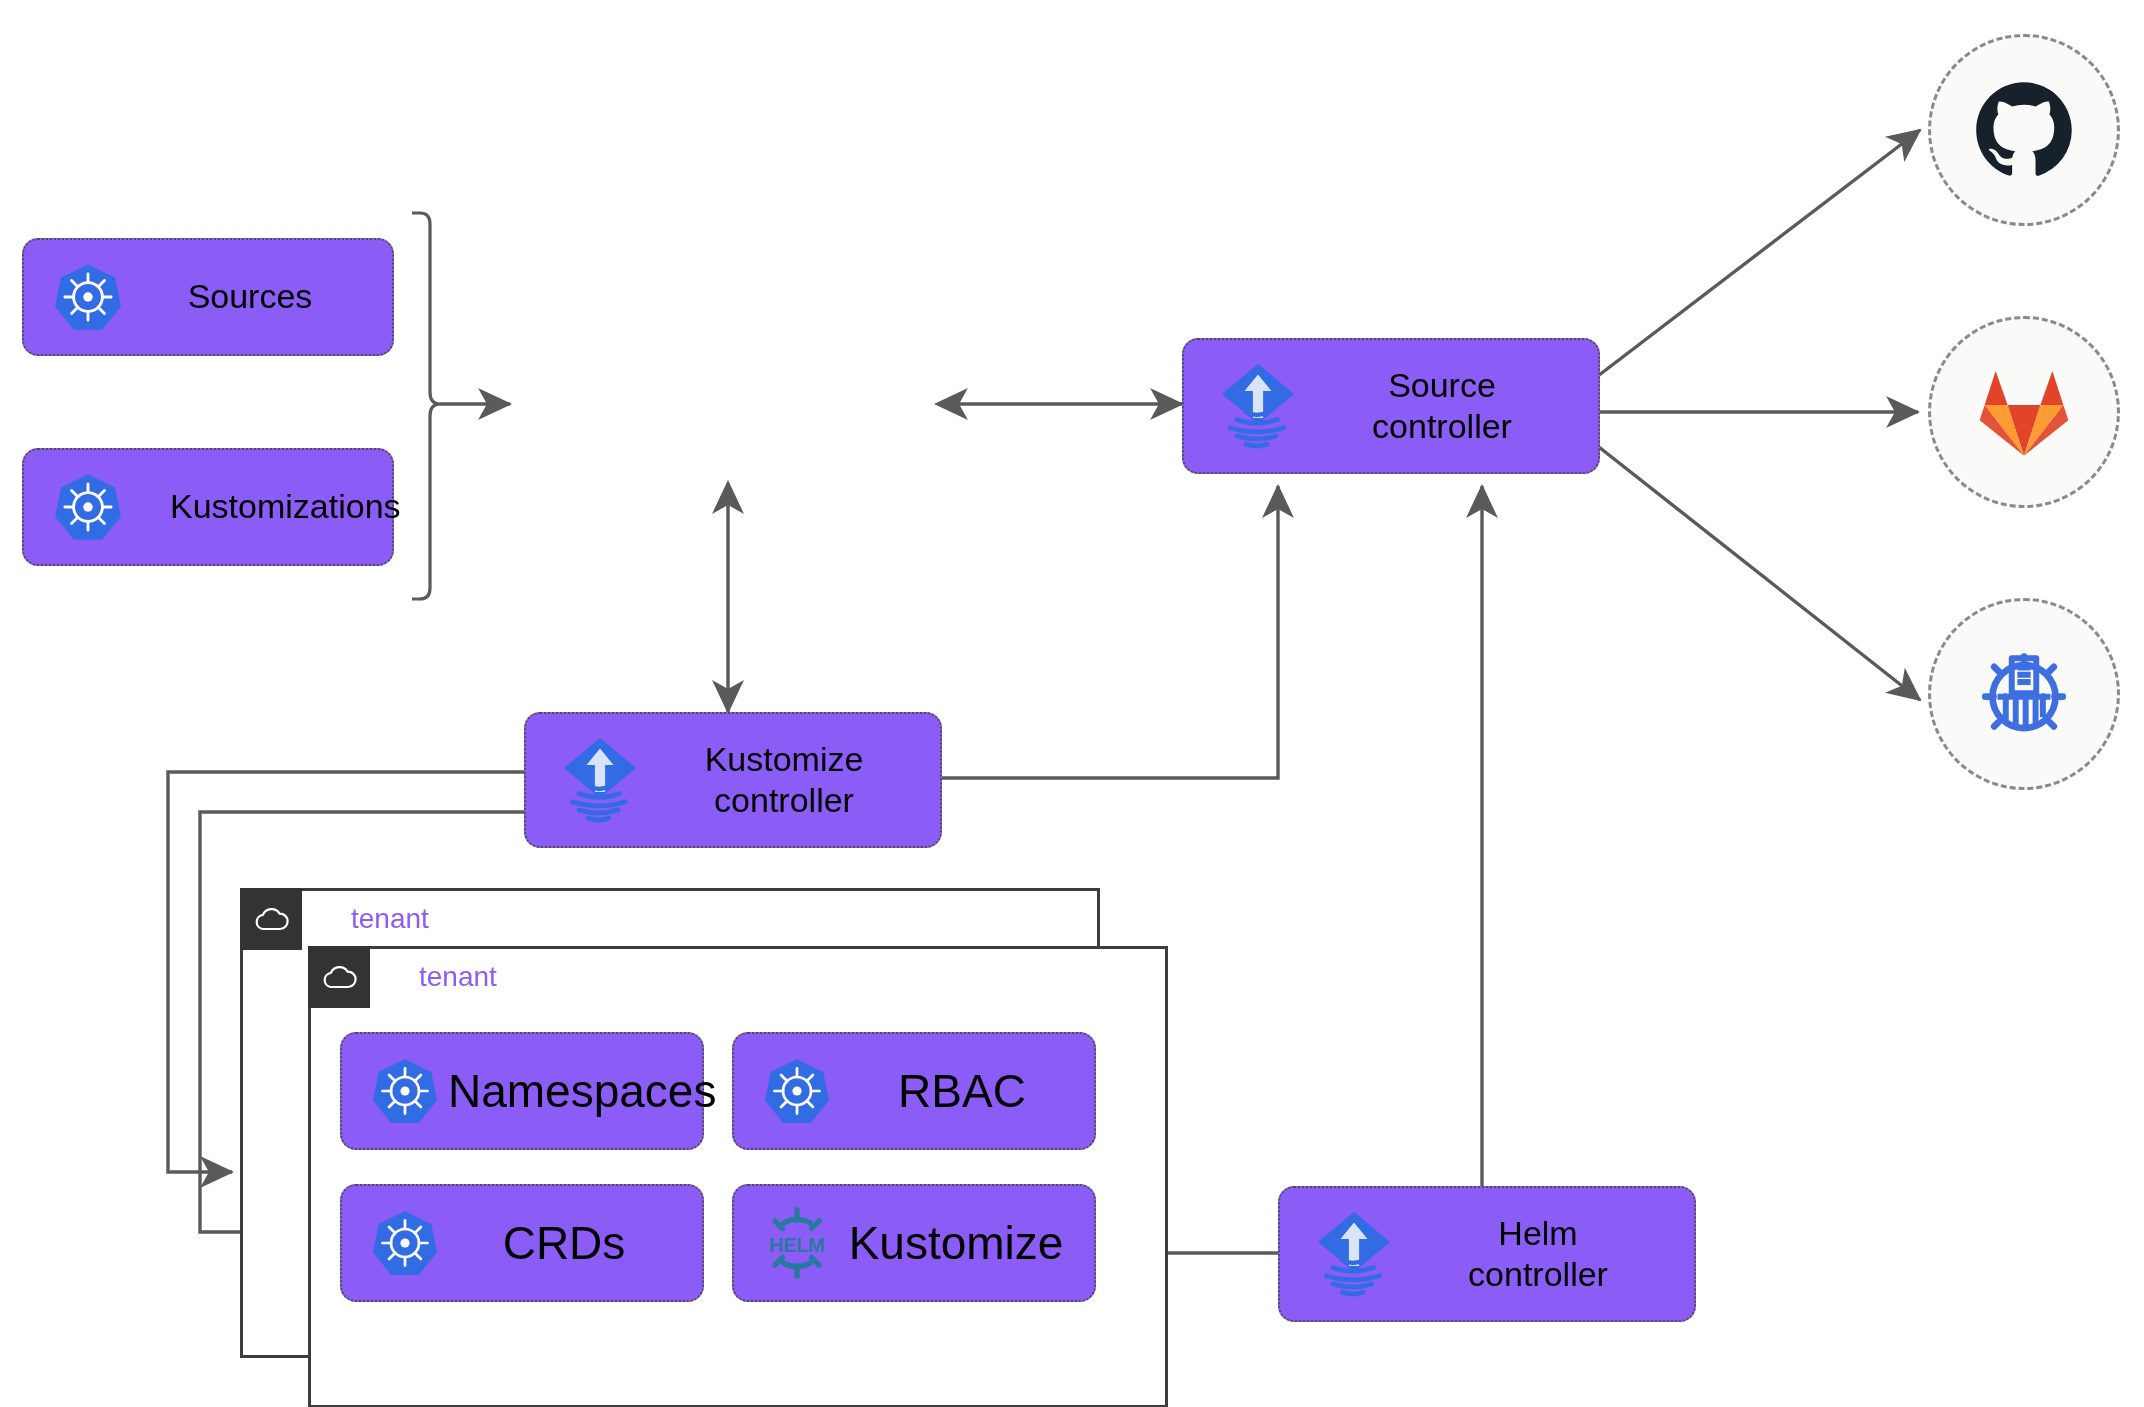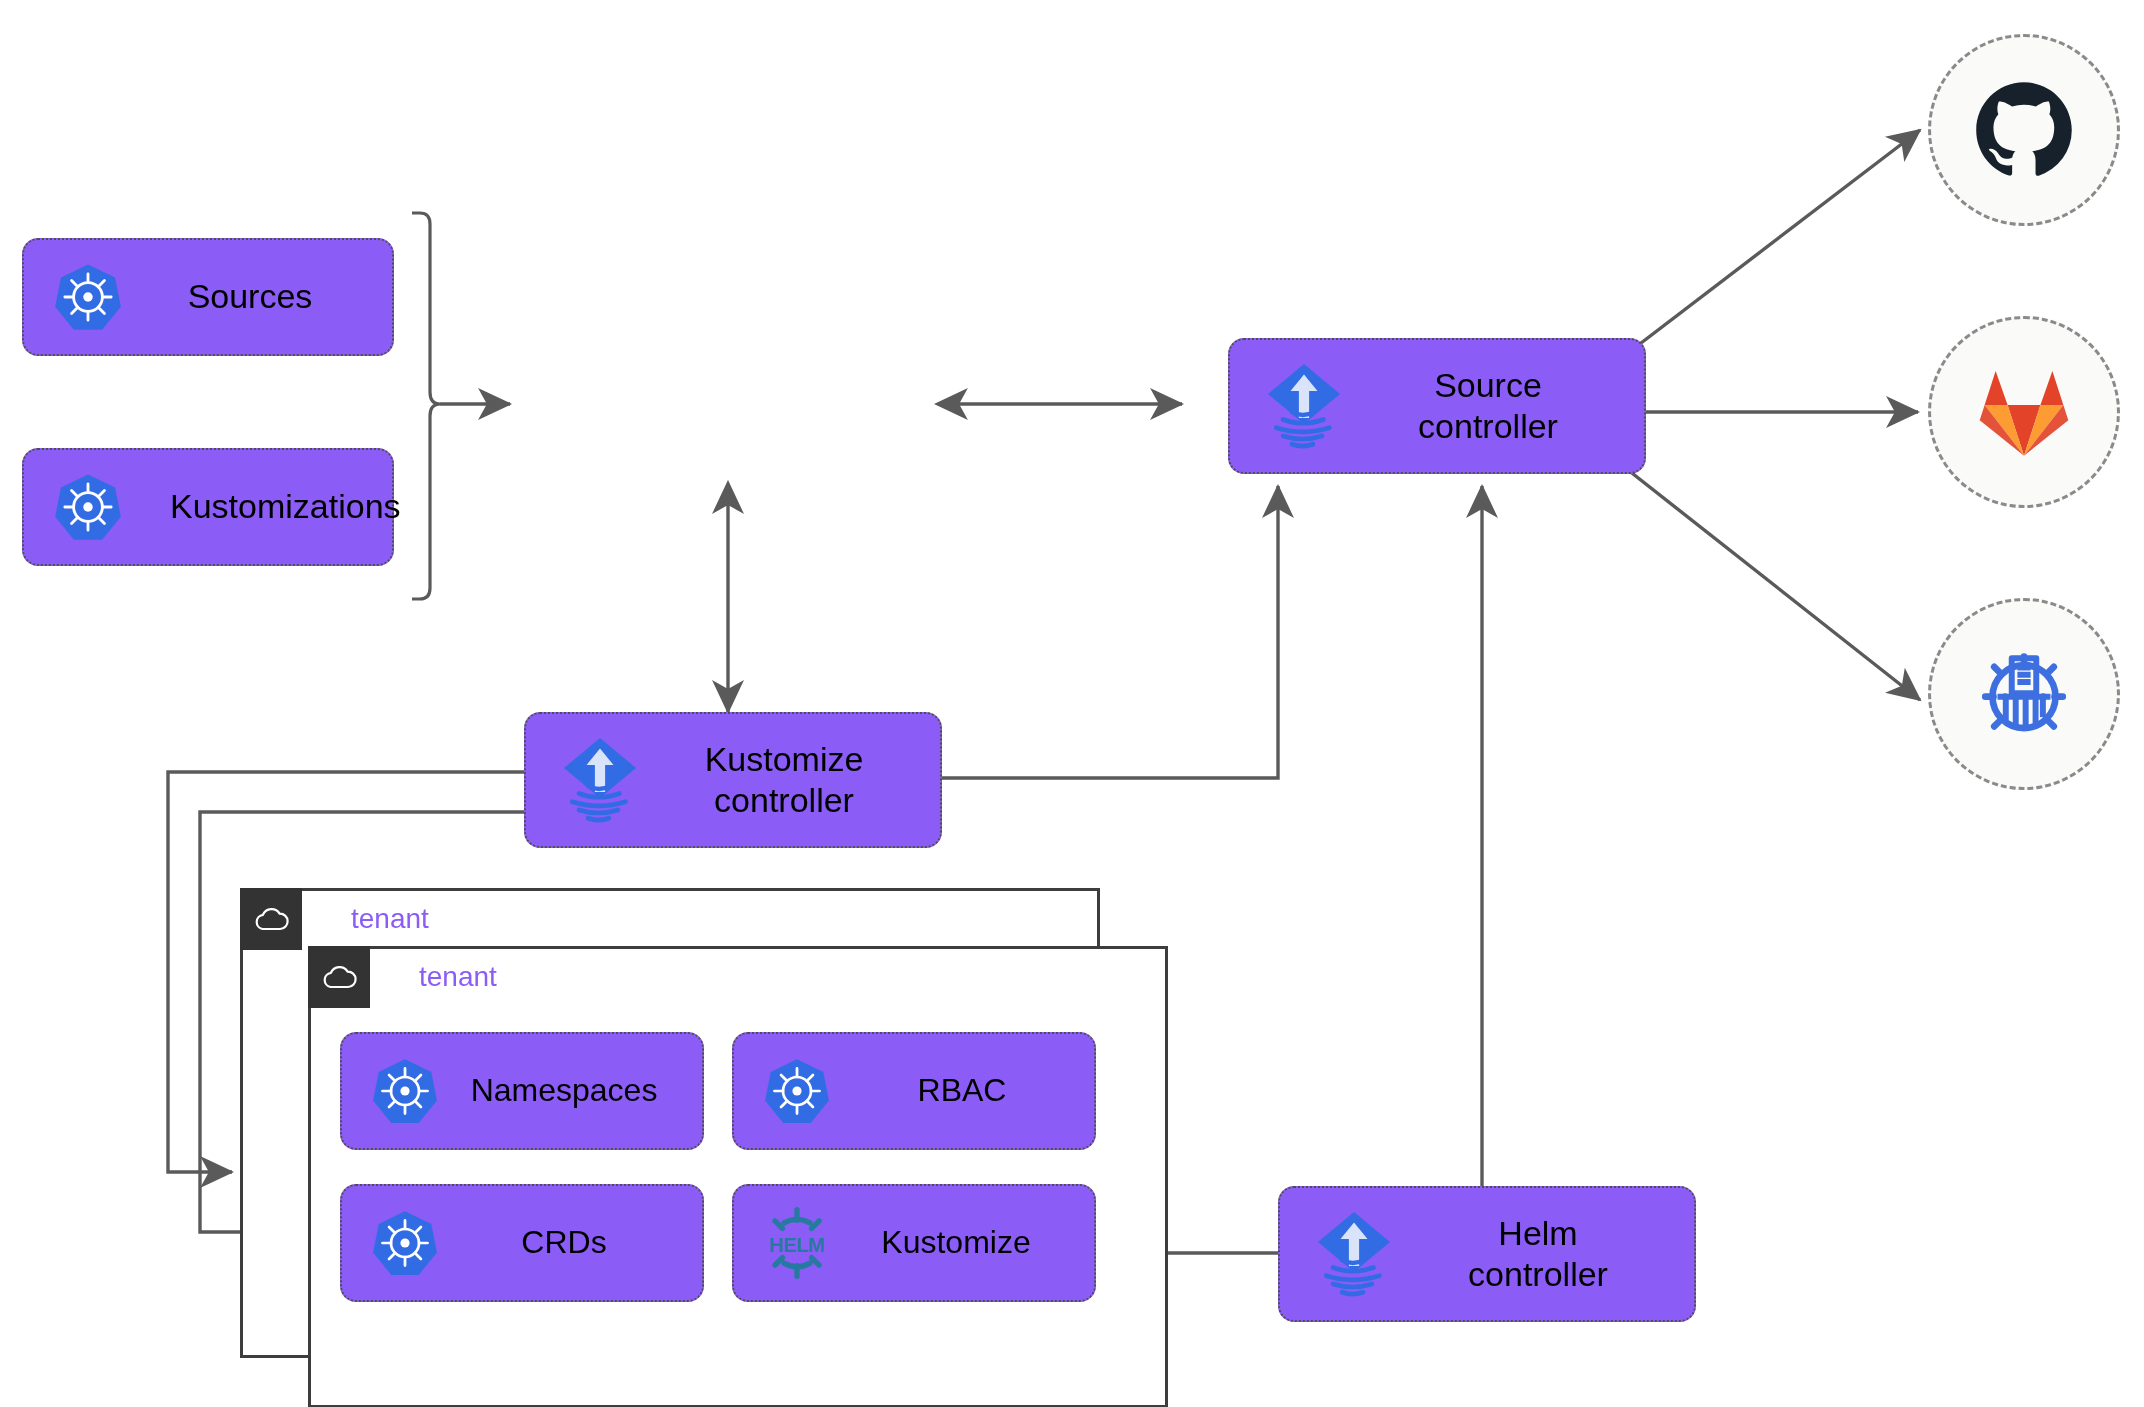--- a/index.html
+++ b/index.html
@@ -20,21 +20,21 @@
   .card.sz-wide{width:372px;height:118px;}
   .card.sz-wide .ico{width:92px;margin-left:18px;}
   .card.sz-wide .lbl{font-size:34px;padding-right:26px;}
 
   .card.sz-ctrl{width:418px;height:136px;}
   .card.sz-ctrl .ico{width:104px;margin-left:22px;}
   .card.sz-ctrl .lbl{font-size:34px;padding-right:24px;}
 
   .card.sz-tile{width:364px;height:118px;}
   .card.sz-tile .ico{width:86px;margin-left:20px;}
-  .card.sz-tile .lbl{font-size:32px;padding-right:22px;}
+  .card.sz-tile .lbl{font-size:46px;padding-right:22px;}
 
   
   .circ{position:absolute;z-index:3;box-sizing:border-box;width:192px;height:192px;
         border-radius:50%;background:#fafaf8;border:3px dashed #8a8a8a;
         display:flex;align-items:center;justify-content:center;}
 
   
   .tenant{position:absolute;z-index:2;box-sizing:border-box;
           background:#ffffff;border:3px solid #3d3d3d;}
   .tenant .tbar{position:absolute;left:-3px;top:-3px;height:62px;
@@ -139,21 +139,21 @@
                    M22.9 22.9 L17.4 17.4 M41.1 41.1 L46.6 46.6
                    M41.1 22.9 L46.6 17.4 M22.9 41.1 L17.4 46.6"></path>
         </g>
         <circle cx="32" cy="32" r="4.2" fill="#fff"></circle>
       </svg>
     </div>
     <div class="lbl">Kustomizations</div>
   </div>
 
 
-  <div class="card sz-ctrl" style="left:1228px;top:338px;">
+  <div class="card sz-ctrl" style="left:1182px;top:338px;">
     <div class="ico">
       <svg width="96" height="96" viewBox="0 0 64 64">
         <path d="M32 4 L56 24 L32 44 L8 24 Z" fill="#326ce5"></path>
         <path d="M32 11 L41 22 L35.4 22 L35.4 40 L28.6 40 L28.6 22 L23 22 Z" fill="#d9e4fb"></path>
         <g stroke="#326ce5" stroke-width="3.1" fill="none" stroke-linecap="round">
           <path d="M24 36 Q31 40 39 36"></path>
           <path d="M18 41 Q31 46 45 41"></path>
           <path d="M13.5 46.5 Q31 52 49 46.5"></path>
           <path d="M18 52 Q31 56 44 52"></path>
           <path d="M24 57.5 Q31 60 38 57.5"></path>

